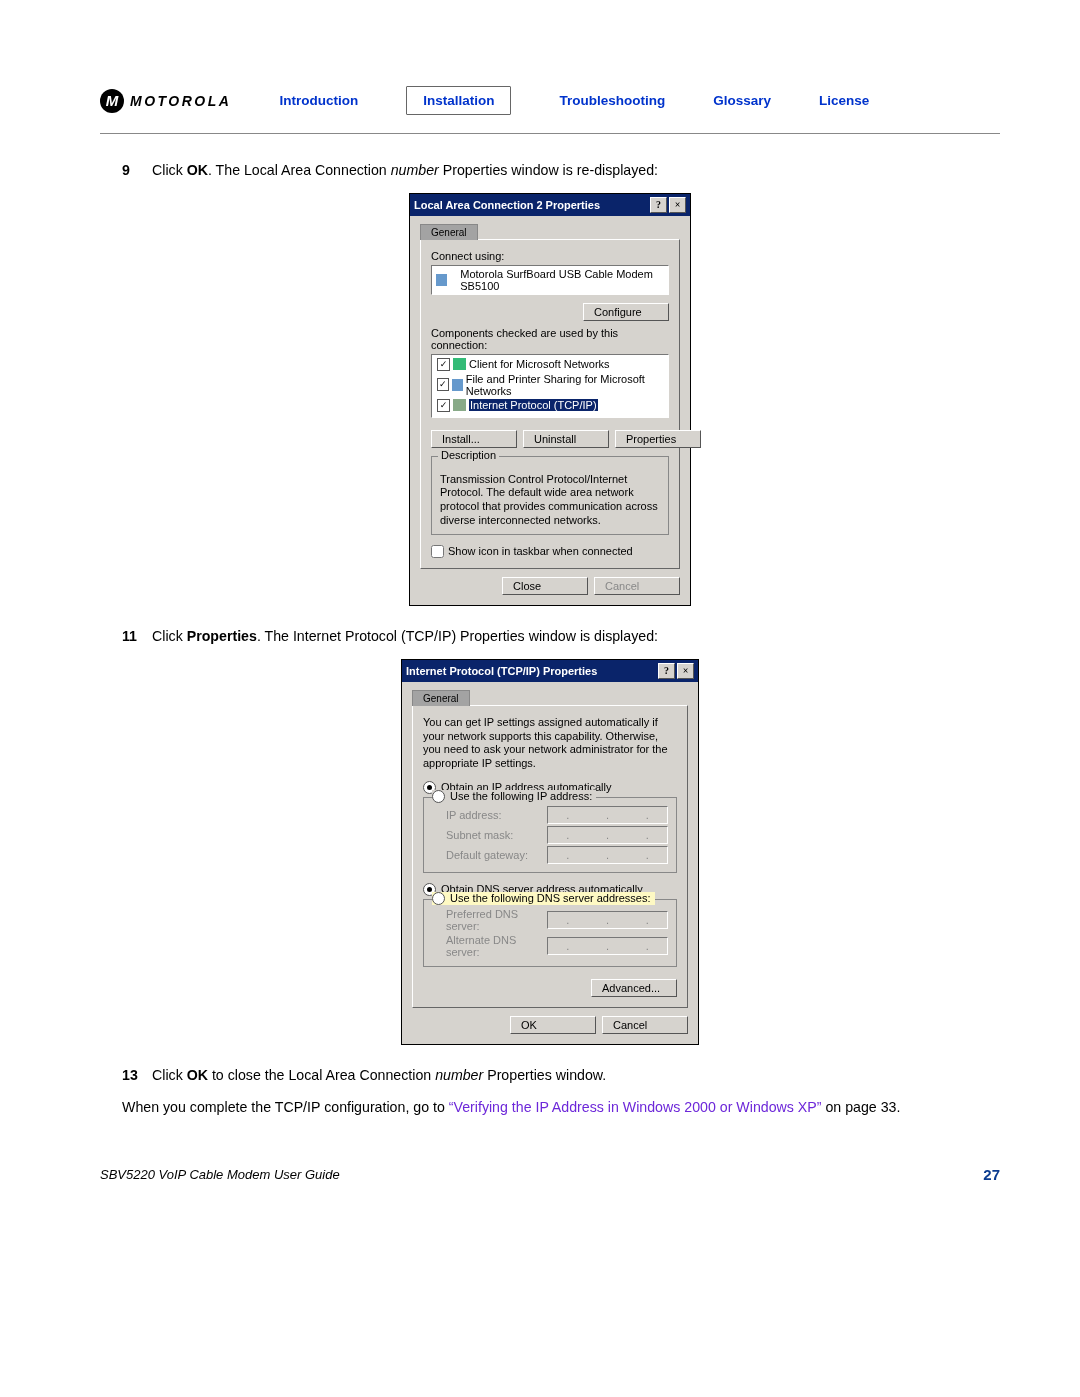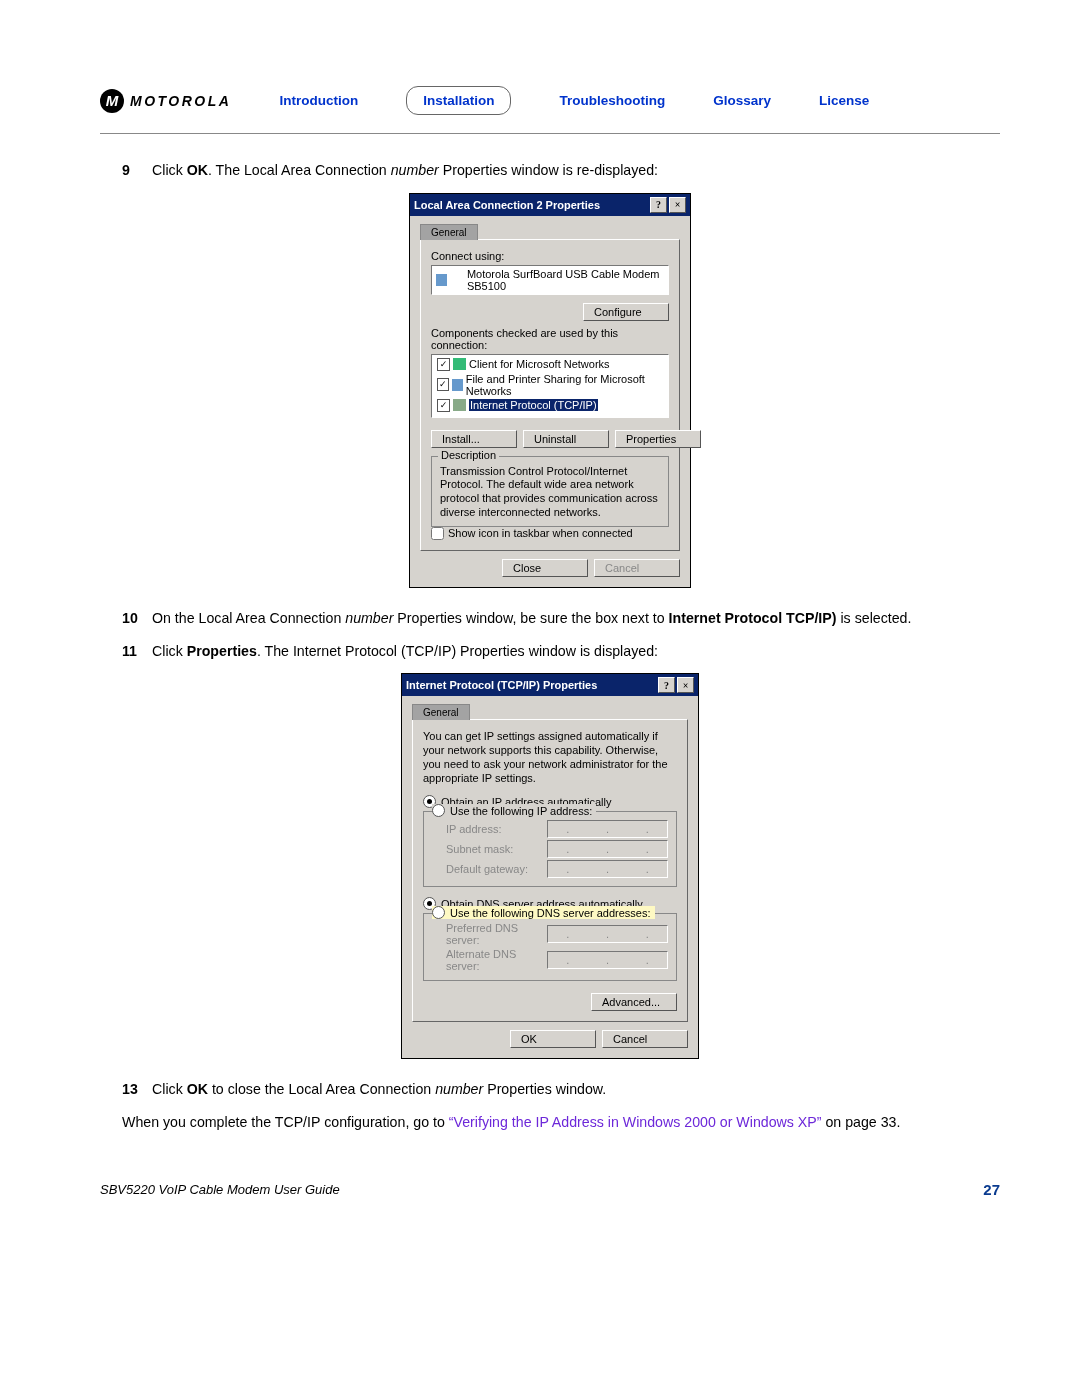--- a/index.html
+++ b/index.html
@@ -2,21 +2,21 @@
 <html><head>
 <meta charset="utf-8">
 <style>
 body{margin:0;background:#fff;font-family:Arial,Helvetica,sans-serif;font-size:14.2px;color:#000;width:1080px}
 .page{padding:86px 80px 60px 100px}
 .header{display:flex;align-items:center;gap:24px;border-bottom:1px solid #888;padding-bottom:18px;margin-bottom:26px}
 .logo-wrap{display:flex;align-items:center;gap:6px}
 .logo-circle{width:24px;height:24px;border-radius:50%;background:#000;display:flex;align-items:center;justify-content:center;color:#fff;font-weight:bold;font-size:15px;font-style:italic}
 .brand{font-weight:bold;font-style:italic;letter-spacing:2.5px;font-size:14px}
 .nav-link{color:#0033cc;font-weight:bold;font-size:13.5px;margin-left:24px}
-.nav-boxed{border:1px solid #666;padding:6px 16px;border-radius:12px}
+.nav-boxed{border:1px solid #666;padding:6px 16px;border-radius:1px}
 .step{display:flex;margin:0 0 12px 22px;line-height:1.45}
 .step-num{font-weight:bold;min-width:30px;flex-shrink:0}
 .step-body{flex:1}
 .para{margin:0 0 12px 22px;line-height:1.45}
 b{font-weight:bold}i{font-style:italic}
 .link{color:#6d28d9}
 .dialog{margin:12px auto 20px auto;background:#d6d3ce;border:1px solid #000;font-family:Tahoma,Arial,sans-serif;font-size:11px;color:#000}
 .dlg1{width:280px}.dlg2{width:296px}
 .titlebar{background:#0a246a;color:#fff;font-weight:bold;padding:3px 4px;display:flex;align-items:center;font-size:11px}
 .titlebar-text{flex:1}
@@ -28,21 +28,21 @@
 .winbtn.disabled{color:#888}
 .row-right{display:flex;justify-content:flex-end;gap:6px;margin-top:8px}
 .sunken{background:#fff;border:1px solid #777;border-right-color:#fff;border-bottom-color:#fff;padding:2px 4px;font-size:11px}
 .listbox{height:58px;overflow:hidden}
 .li{display:flex;align-items:center;gap:3px;padding:1px 1px}
 .cb{width:11px;height:11px;background:#fff;border:1px solid #555;display:flex;align-items:center;justify-content:center;font-size:9px;line-height:1}
 .ico{width:13px;height:12px;background:#3b7;display:inline-block}
 .ico.blue{background:#69c}
 .ico.net{background:#8a8}
 .sel{background:#0a246a;color:#fff;padding:0 1px}
-.grp{border:1px solid #888;border-radius:0;padding:8px 8px 6px 8px;margin-top:8px;position:relative}
+.grp{border:1px solid #888;border-radius:0;padding:16px 8px 6px 8px;margin-top:8px;position:relative}
 .grp-title{position:absolute;top:-8px;left:6px;background:#d6d3ce;padding:0 3px;font-size:11px}
 .lbl{font-size:11px;margin-bottom:3px;display:block}
 .smalltxt{font-size:11px;line-height:1.25}
 .radio{display:flex;align-items:center;gap:5px;font-size:11px;margin:3px 0}
 .rcircle{width:11px;height:11px;border-radius:50%;border:1px solid #555;background:#fff;display:flex;align-items:center;justify-content:center}
 .rdot{width:5px;height:5px;border-radius:50%;background:#000}
 .field-row{display:flex;align-items:center;margin:2px 0 2px 14px;gap:8px}
 .field-lbl{width:100px;font-size:11px;color:#888}
 .ipbox{background:#fff;border:1px solid #777;border-right-color:#fff;border-bottom-color:#fff;width:128px;height:16px;display:flex;justify-content:space-around;align-items:center;color:#888;font-size:11px}
 .ipbox.dis{background:#d6d3ce}
@@ -78,21 +78,21 @@
   <div class="dialog dlg1">
     <div class="titlebar">
       <span class="titlebar-text">Local Area Connection 2 Properties</span>
       <span class="titlebtn">?</span>
       <span class="titlebtn">×</span>
     </div>
     <div class="dlg-pad">
       <span class="tab">General</span>
       <div class="tabpane">
         <span class="lbl">Connect using:</span>
-        <div class="sunken" style="display:flex;align-items:center;gap:20px">
+        <div class="sunken" style="display:flex;align-items:center;gap:13px">
           <span class="ico blue"></span>
           <span>Motorola SurfBoard USB Cable Modem SB5100</span>
         </div>
         <div class="row-right">
             <span class="winbtn">Configure</span>
           </div>
         <span class="lbl" style="margin-top:6px">Components checked are used by this connection:</span>
         <div class="sunken listbox">
           <div class="li">
               <span class="cb">✓</span>
@@ -112,37 +112,31 @@
         </div>
         <div style="display:flex;gap:6px;margin-top:12px">
           <span class="winbtn" style="flex:1">Install...</span>
           <span class="winbtn" style="flex:1">Uninstall</span>
           <span class="winbtn" style="flex:1">Properties</span>
         </div>
         <div class="grp">
           <span class="grp-title">Description</span>
           <div class="smalltxt">Transmission Control Protocol/Internet Protocol. The default wide area network protocol that provides communication across diverse interconnected networks.</div>
         </div>
-        <div style="margin-top:0">
+        <div style="margin-top:10px">
           <input type="checkbox" style=""><span style="font-size:11px">Show icon in taskbar when connected</span>
         </div>
       </div>
       <div class="row-right">
         <span class="winbtn">Close</span>
         <span class="winbtn disabled">Cancel</span>
       </div>
     </div>
   </div>
 
-  <div class="step">
-    <span class="step-num">10</span>
-    <span class="step-body">
-      <span>On the Local Area Connection </span><i>number</i><span> Properties window, be sure the box next to </span><b>Internet Protocol TCP/IP)</b><span> is selected.</span>
-    </span>
-  </div>
 
   <div class="step">
     <span class="step-num">11</span>
     <span class="step-body">
       <span>Click </span><b>Properties</b><span>. The Internet Protocol (TCP/IP) Properties window is displayed:</span>
     </span>
   </div>
 
   <div class="dialog dlg2">
     <div class="titlebar">

